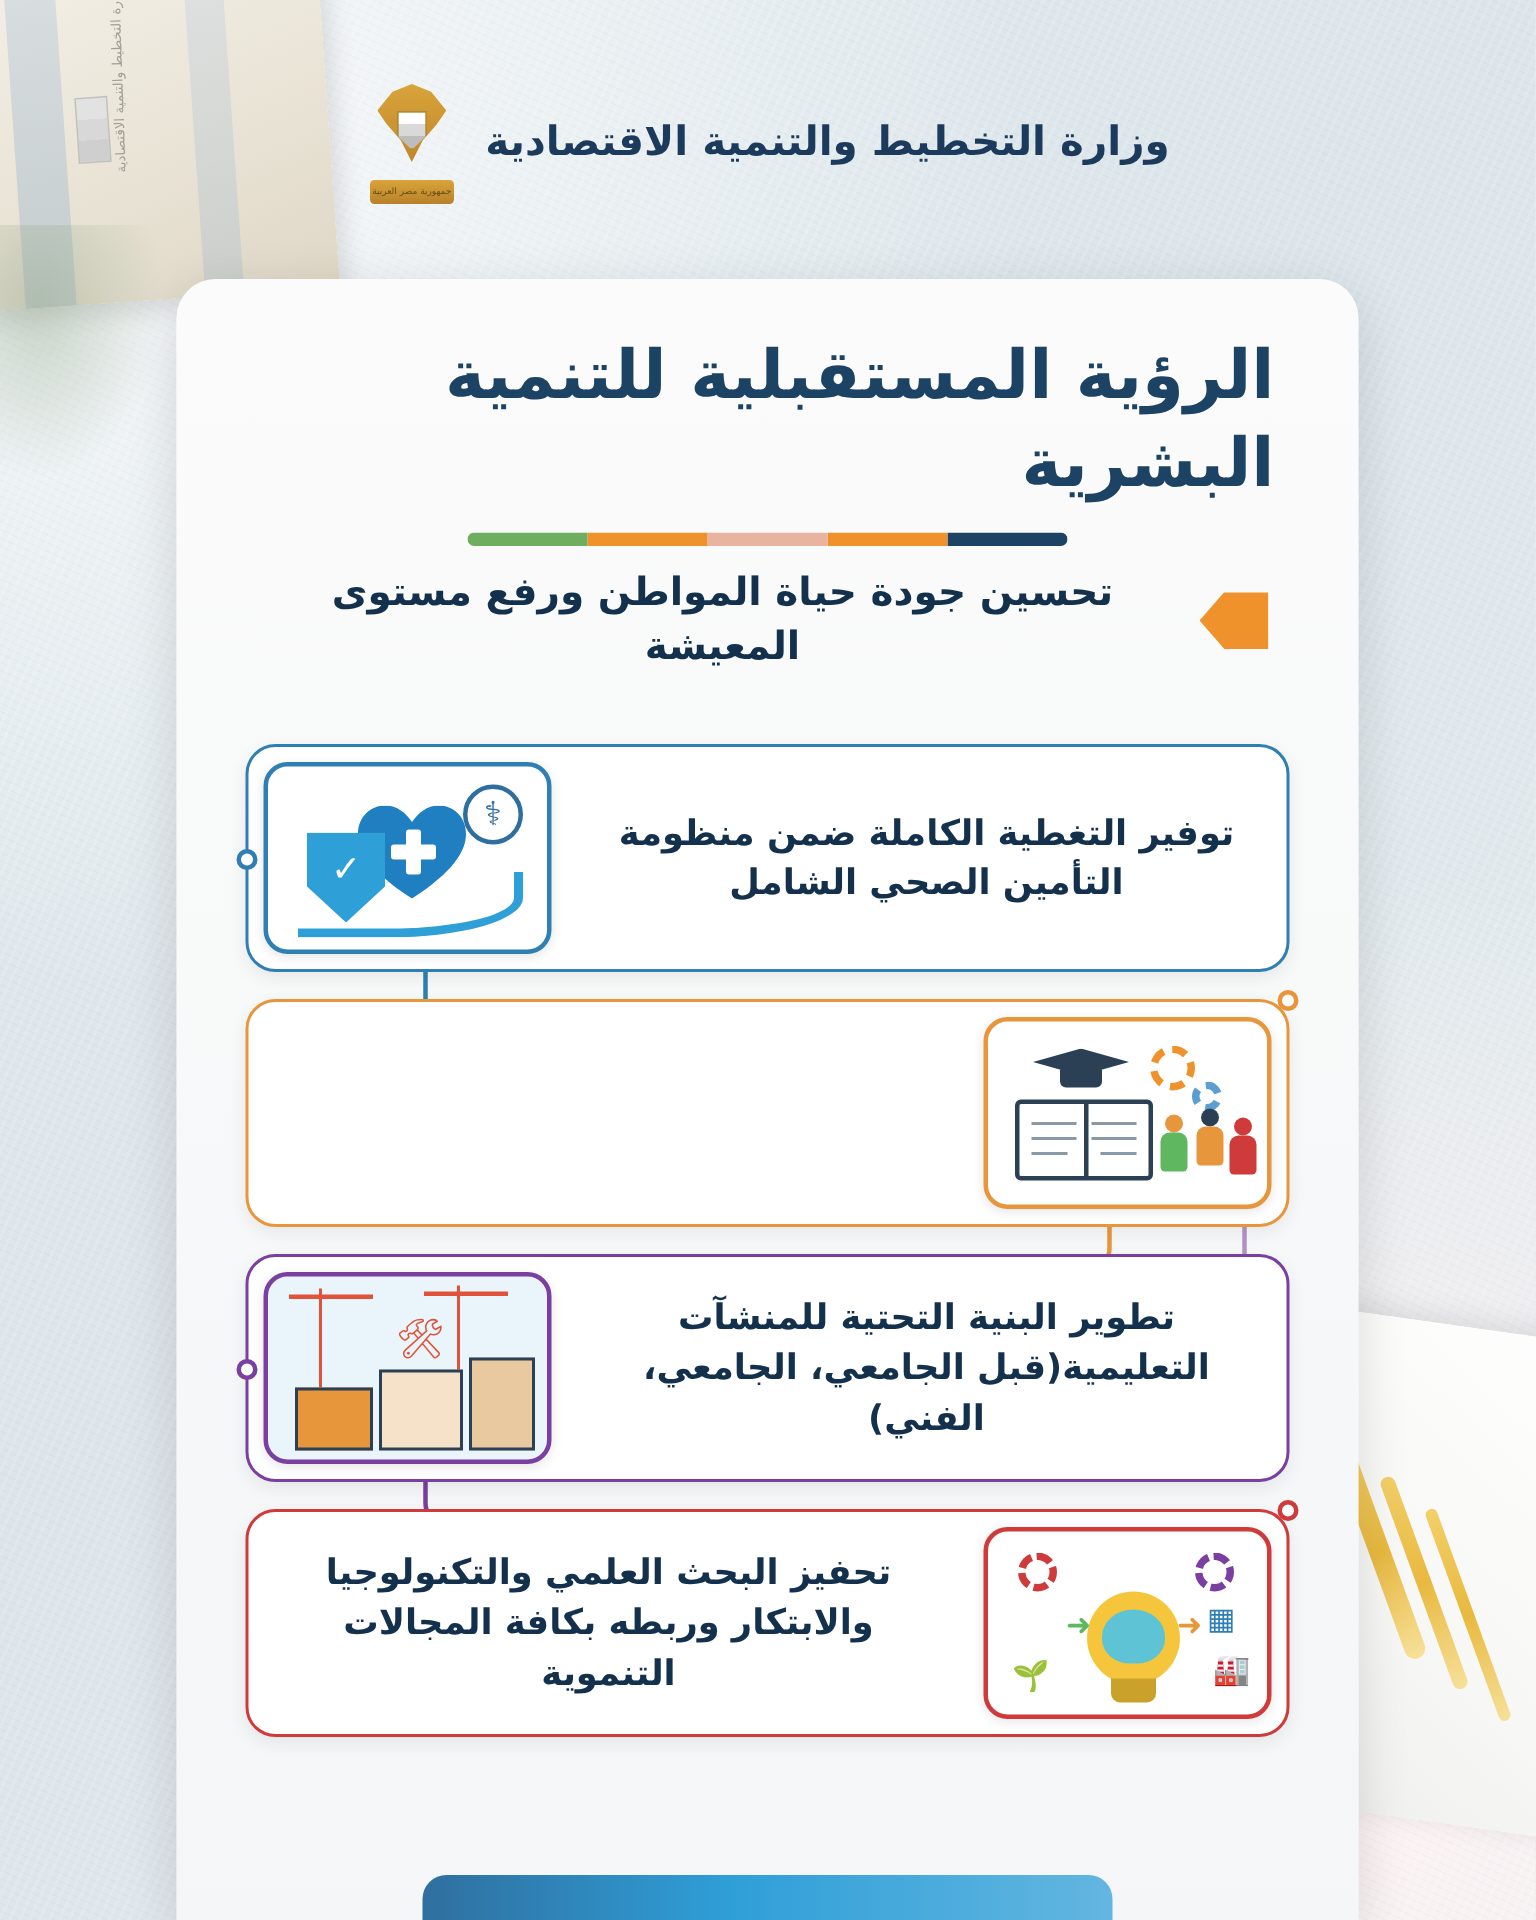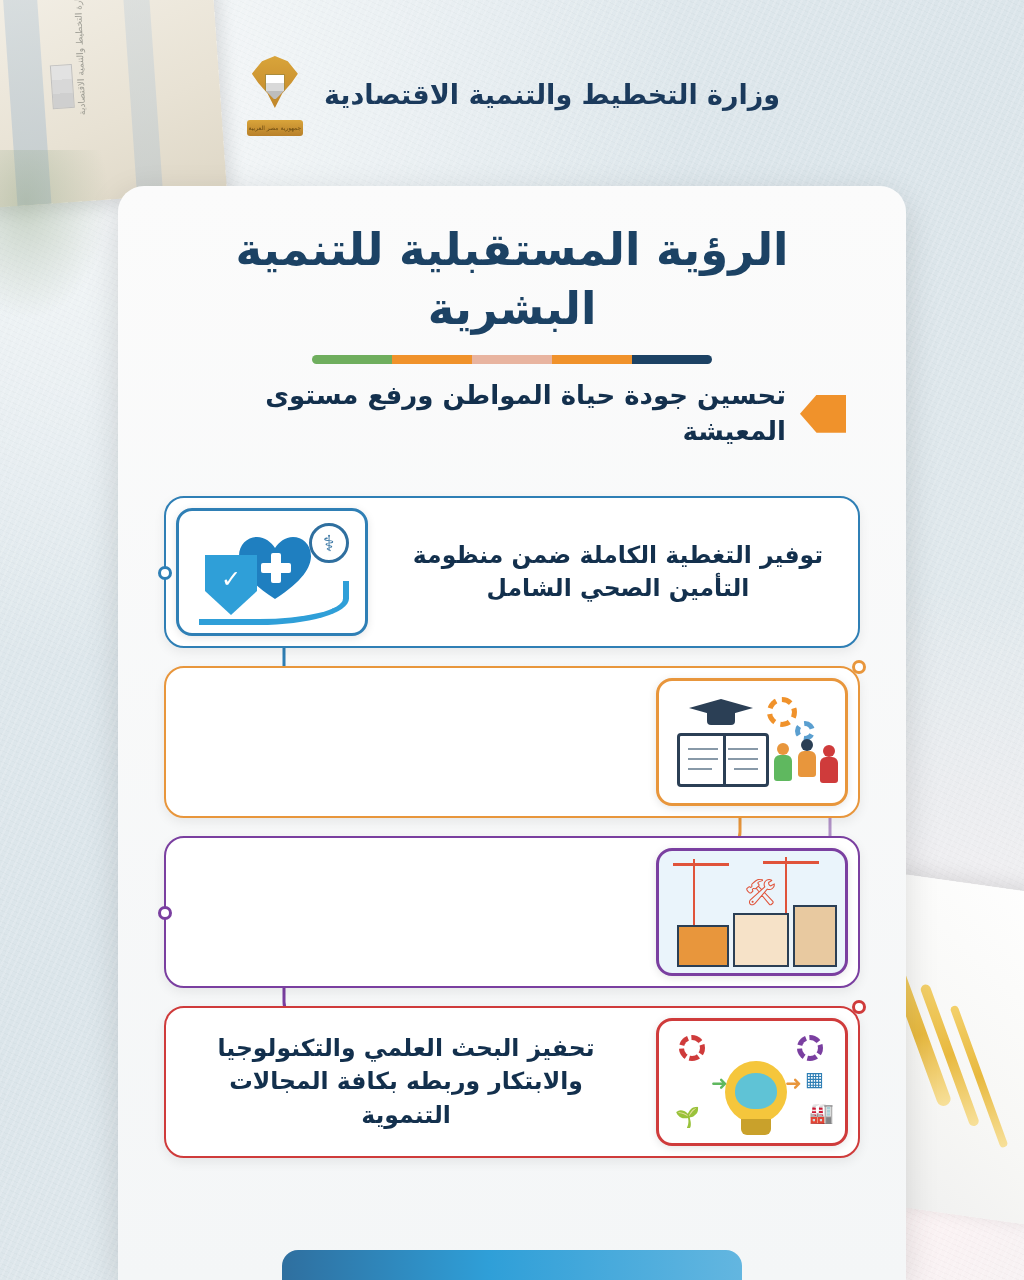--- a/index.html
+++ b/index.html
@@ -125,42 +125,42 @@
   .card {
     position: absolute; left: 118px; top: 186px; width: 788px; height: 1094px;
     background: linear-gradient(180deg,#fbfbfb 0%, #f4f6f7 100%);
     border-radius: 26px 26px 0 0;
     box-shadow: 0 10px 34px rgba(0,0,0,.13);
     overflow: hidden;
   }
 
   .title {
     margin: 34px 56px 0 56px;
-    text-align: center;
+    text-align: right;
     font-size: 45px; font-weight: bold; line-height: 1.32;
     color: #1c4264;
   }
   .rule {
     margin: 16px auto 0 auto; width: 400px; height: 9px; border-radius: 5px;
     display: flex; overflow: hidden;
   }
   .rule span { flex: 1 1 0; }
 
   .subtitle-row {
     margin: 14px 60px 0 60px;
     display: flex; align-items: center; justify-content: center; gap: 14px;
   }
   .arrow-marker {
     width: 46px; height: 38px; flex: 0 0 auto;
     background: #f0922b;
     clip-path: polygon(100% 0, 100% 100%, 36% 100%, 0 50%, 36% 0);
   }
   .subtitle {
     font-size: 26px; font-weight: bold; color: #13304d; line-height: 1.38;
-    text-align: right;
+    text-align: center;
   }
 
   
   .rails { position: absolute; inset: 0; pointer-events: none; }
 
   
   .rows { position: absolute; left: 0; right: 0; top: 310px; }
   .row {
     position: relative;
     margin: 0 46px 18px 46px;
@@ -357,20 +357,21 @@
           <div class="person" style="left:158px; top:64px; width:24px; height:44px;">
             <span class="head" style="background:#cf3b3b"></span>
               <span class="torso" style="background:#cf3b3b"></span>
           </div>
         </div>
       </div>
     </div>
 
     <div class="row" style="border-color:#7a3fa0">
       <div class="node-dot" style="right:auto; left:-8px; top:68px; border-color:#7a3fa0"></div>
+      <div class="row-text">تطوير البنية التحتية للمنشآت التعليمية(قبل الجامعي، الجامعي، الفني)</div>
       <div class="icon-box" style="border-color:#7a3fa0; background:#eaf4fb">
         <div class="ic">
           <div class="crane" style="left:34px; top:8px; height:66px;"></div>
           <div class="crane-arm" style="left:14px; top:12px; width:56px;"></div>
           <div class="crane" style="left:126px; top:6px; height:58px;"></div>
           <div class="crane-arm" style="left:104px; top:10px; width:56px;"></div>
           <div class="bldg" style="left:18px; top:74px; width:52px; height:42px; background:#e8963c;"></div>
           <div class="bldg" style="left:74px; top:62px; width:56px; height:54px; background:#f6e2c8;"></div>
           <div class="bldg" style="left:134px; top:54px; width:44px; height:62px; background:#e8c9a0;"></div>
           <div class="tools">🛠</div>

